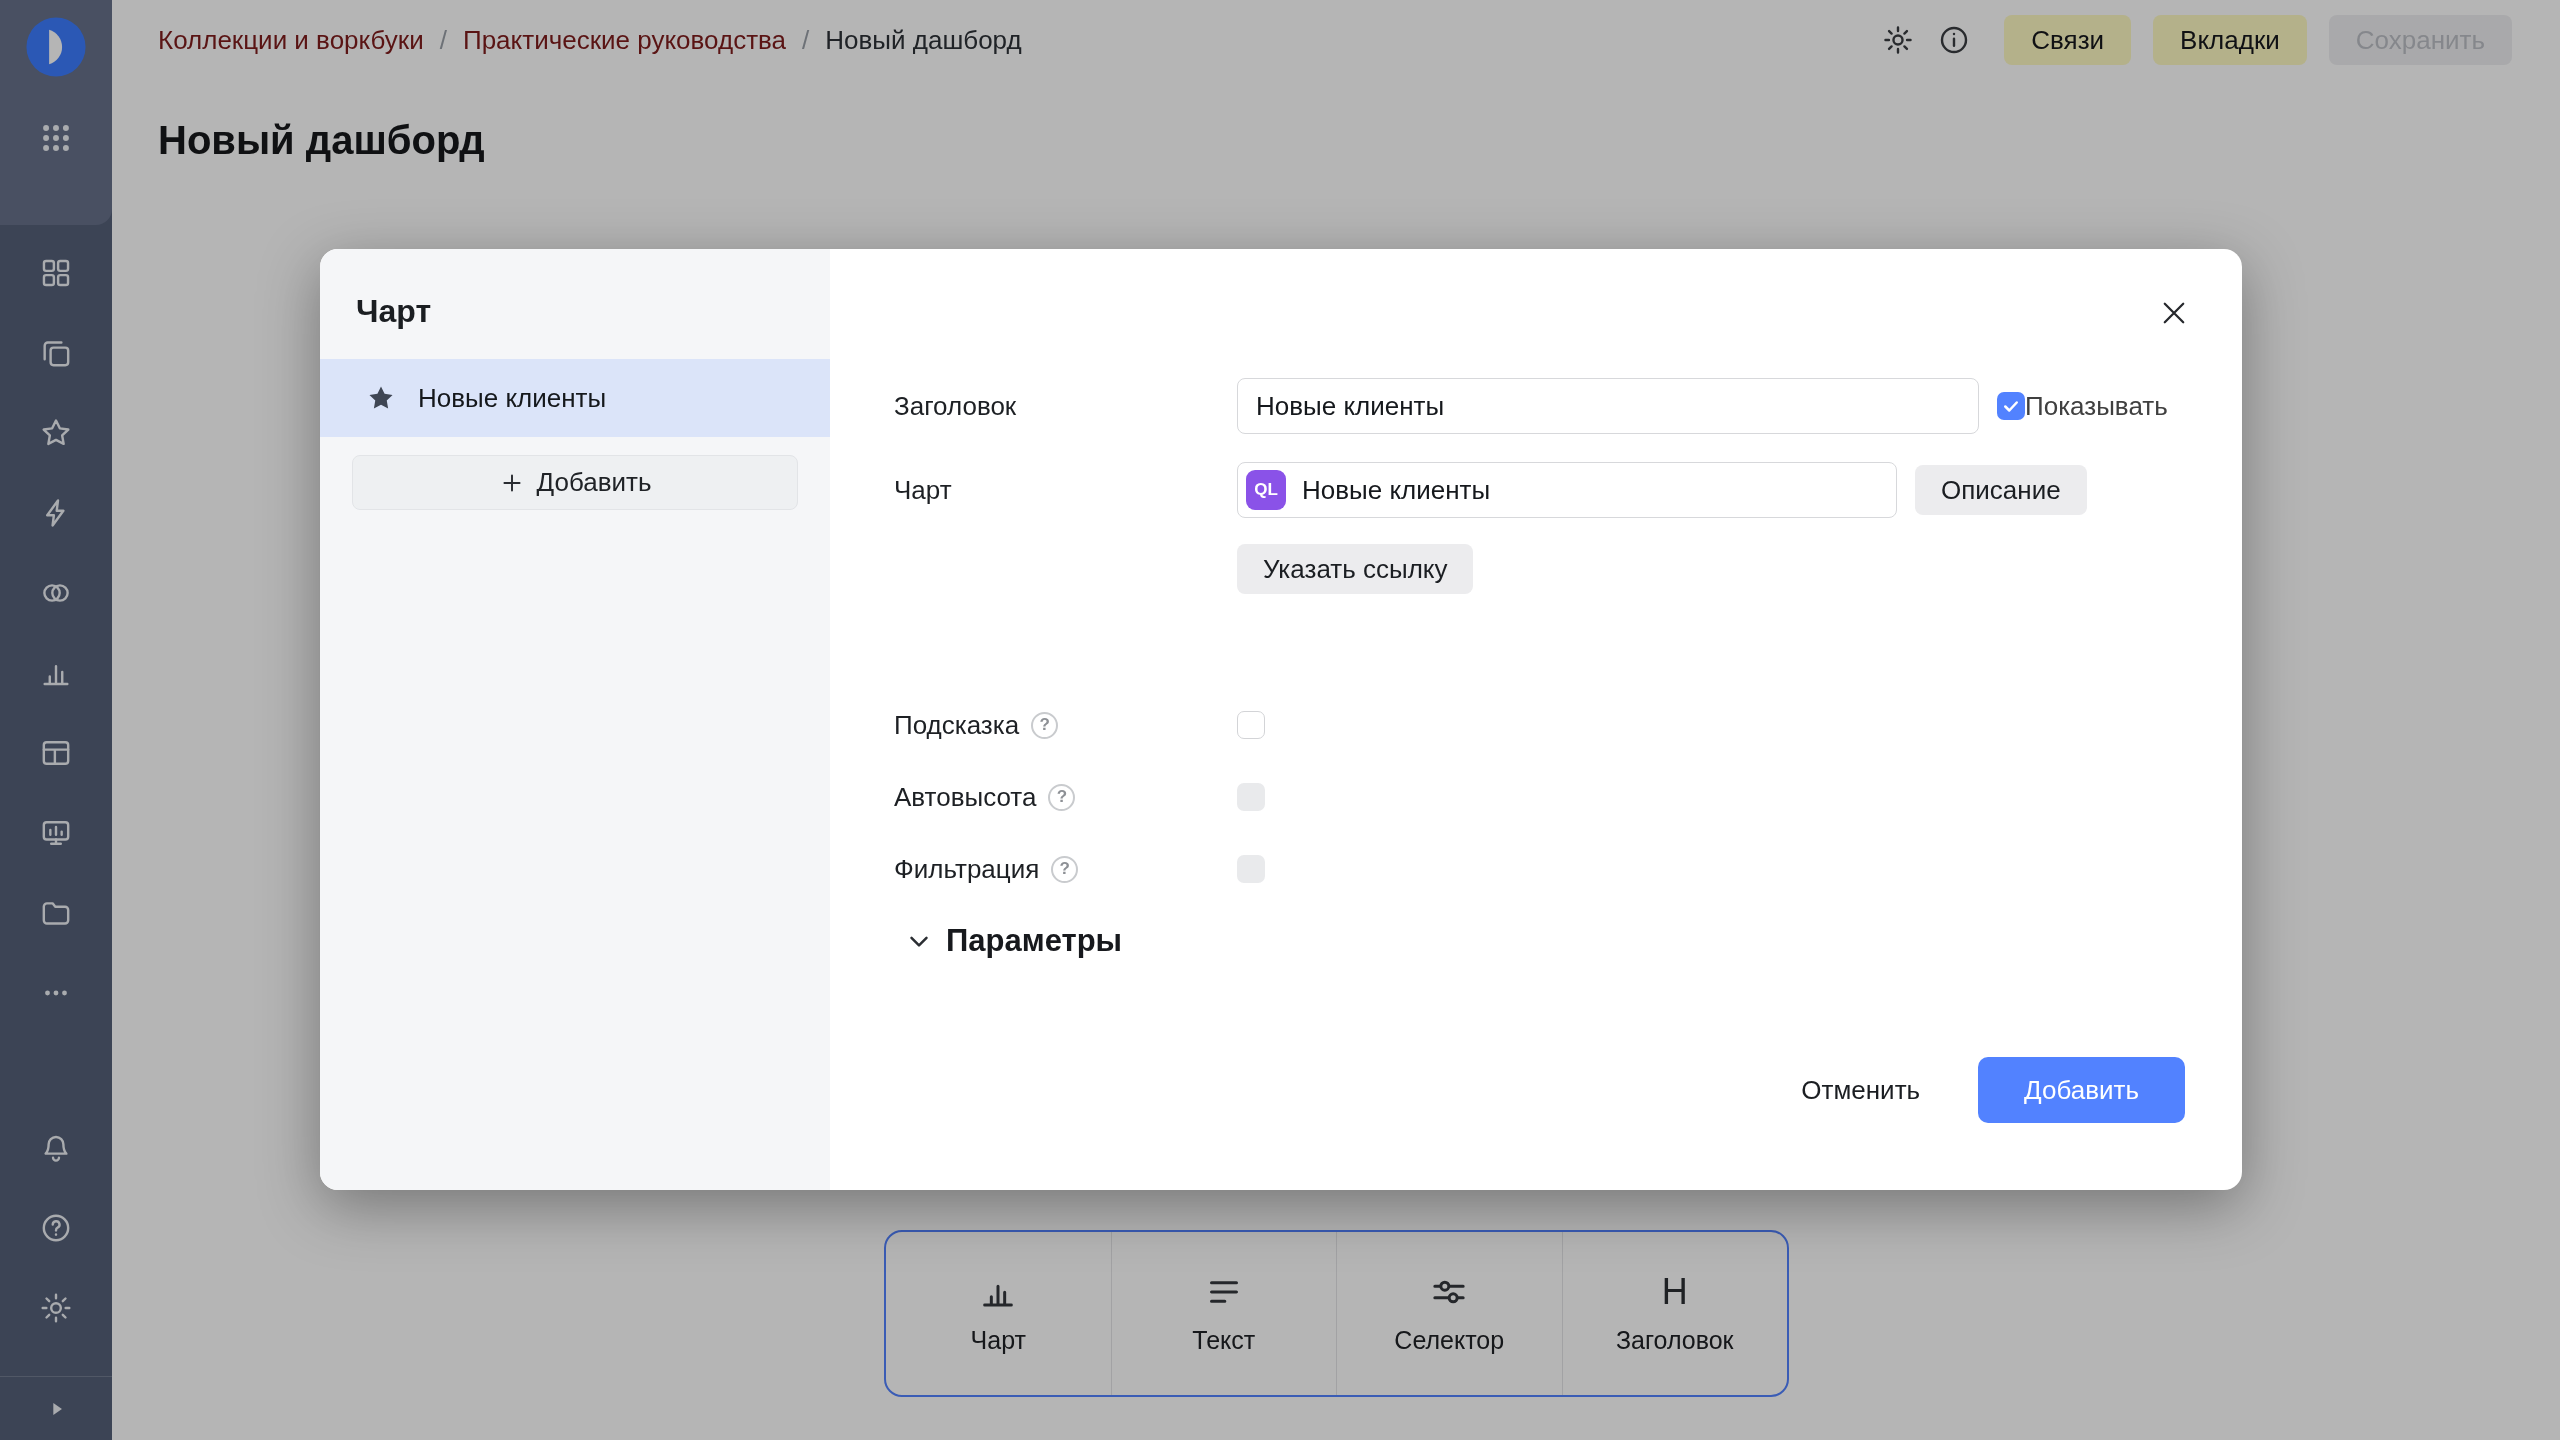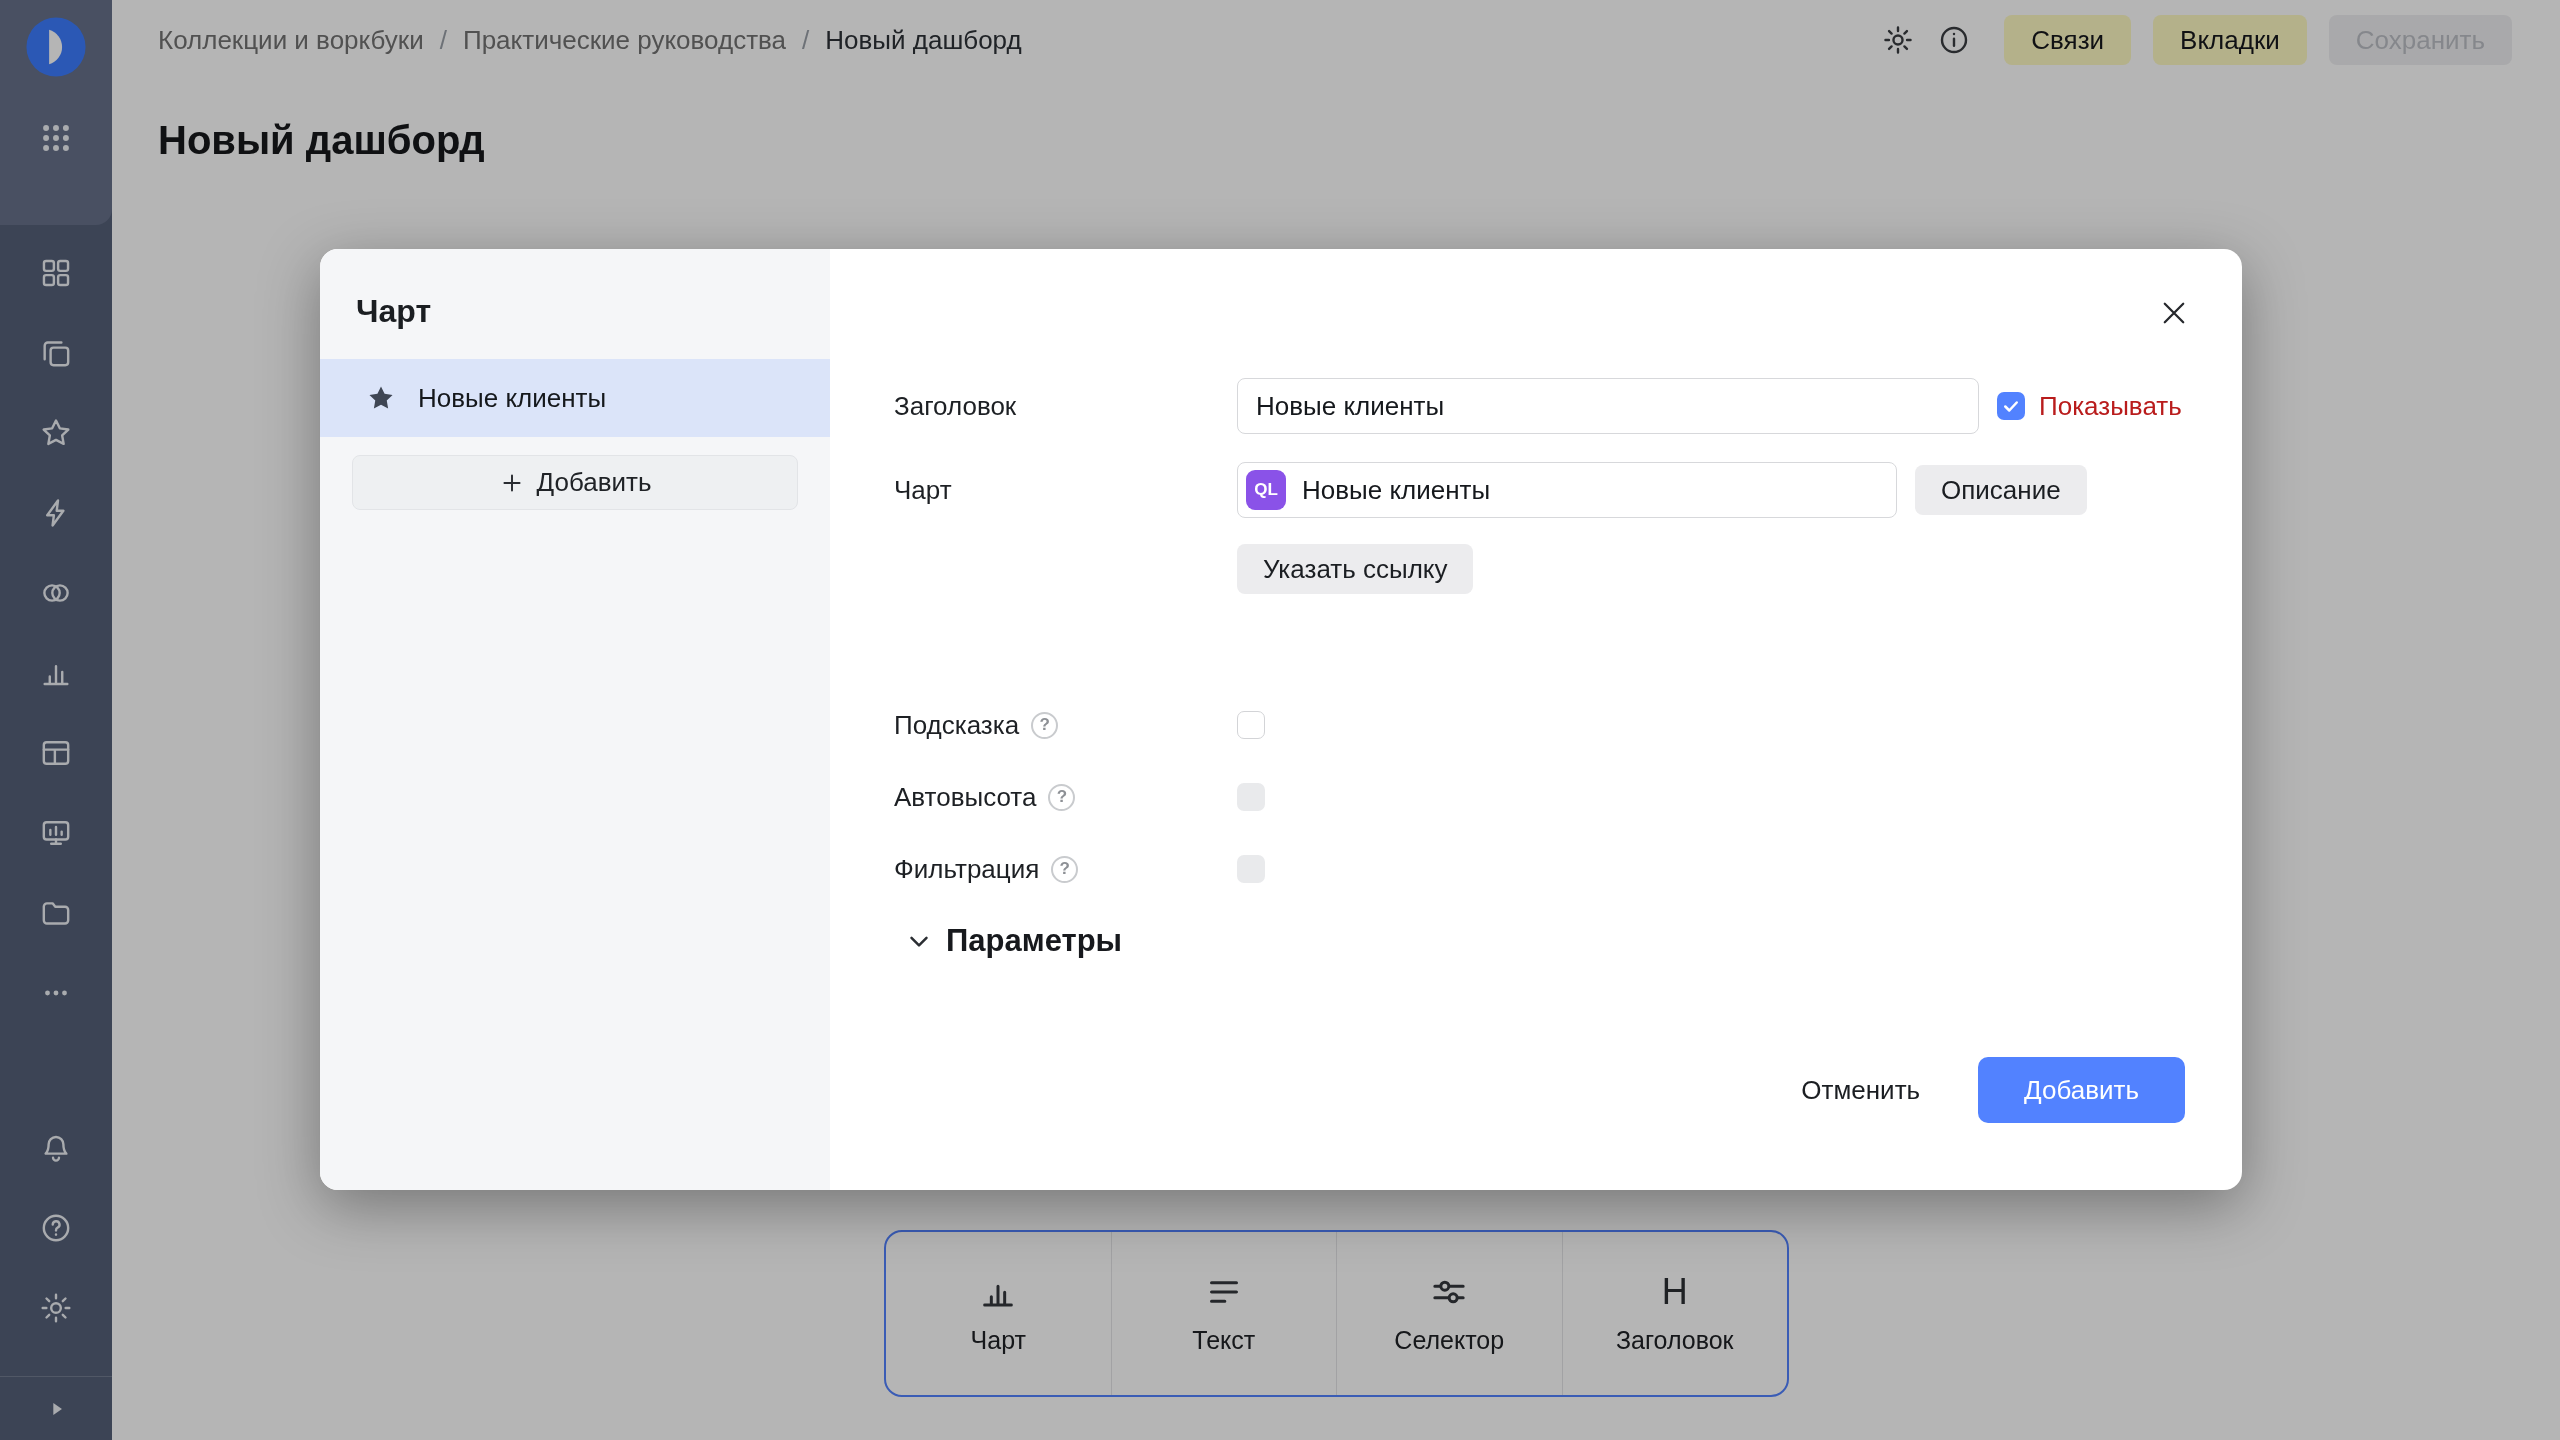--- a/index.html
+++ b/index.html
@@ -22,21 +22,21 @@
   .sb-nav { display:flex; flex-direction:column; align-items:center; margin-top:8px; flex:none; }
   .sb-spacer { flex:1; }
   .sb-low { display:flex; flex-direction:column; align-items:center; margin-bottom:28px; flex:none; }
   .sb-expand { width:100%; height:64px; border-top:1px solid rgba(255,255,255,.18);
     display:flex; align-items:center; justify-content:center; color:#eef1f6; flex:none; cursor:pointer; }
 
   
   .main { position:absolute; left:112px; top:0; right:0; bottom:0; background:#ffffff; }
   .topbar { height:80px; display:flex; align-items:center; justify-content:space-between; padding:0 48px 0 46px; }
   .breadcrumb { display:flex; align-items:center; font-size:26px; }
-  .crumb { color:#737373; text-decoration:none; cursor:pointer; }
+  .crumb { color:#7f1d1d; text-decoration:none; cursor:pointer; }
   .crumb.current { color:#2e3238; cursor:default; }
   .sep { color:#9aa0a8; margin:0 16px; }
   .topbar-actions { display:flex; align-items:center; }
   .top-icon { width:56px; height:56px; display:flex; align-items:center; justify-content:center; color:#3a3d42; cursor:pointer; }
   .hbtn { height:50px; padding:0 27px; margin-left:22px; border:none; border-radius:8px;
     background:#fef9c3; color:#17191d; font-size:26px; font-family:inherit; cursor:pointer; }
   .hbtn.disabled { background:#efeff1; color:#bcbfc5; cursor:default; }
   .page-title { margin:38px 0 0 46px; font-size:40px; font-weight:700; color:#17191c; }
 
   
@@ -78,21 +78,21 @@
     align-items:center; gap:16px; padding-left:8px; cursor:pointer; background:#fff; }
   .ql-badge { width:40px; height:40px; border-radius:9px; background:#8a52e8; color:#ffffff; font-size:17px;
     font-weight:700; display:flex; align-items:center; justify-content:center; flex:none; }
   .chart-name { font-size:26px; color:#15181c; }
   .gbtn { height:50px; padding:0 26px; background:#ececee; border:none; border-radius:8px;
     font-size:26px; color:#1b1e22; font-family:inherit; cursor:pointer; }
   .cb { width:28px; height:28px; border-radius:7px; flex:none; }
   .cb-checked { background:#5282ff; display:flex; align-items:center; justify-content:center; cursor:pointer; }
   .cb-un { background:#fff; border:1px solid #d3d4d7; cursor:pointer; }
   .cb-dis { background:#e9eaec; cursor:default; }
-  .cb-label { margin-left:14px; font-size:26px; color:#b91c1c; }
+  .cb-label { font-size:26px; color:#404040; }
   .params-row { position:absolute; left:74px; top:664px; height:56px; display:flex; align-items:center; gap:12px; cursor:pointer; }
   .params-row svg { width:30px; height:30px; color:#2b2e33; }
   .params-label { font-size:31px; font-weight:600; color:#17191d; }
   .m-footer { position:absolute; right:57px; top:808px; display:flex; align-items:center; gap:36px; }
   .cancel-btn { background:none; border:none; font-size:26px; color:#1b1e22; padding:0 22px; height:66px; font-family:inherit; cursor:pointer; }
   .submit-btn { height:66px; padding:0 46px; background:#5282ff; color:#ffffff; border:none; border-radius:10px;
     font-size:26px; font-family:inherit; cursor:pointer; }
 </style>
 </head>
 <body>

